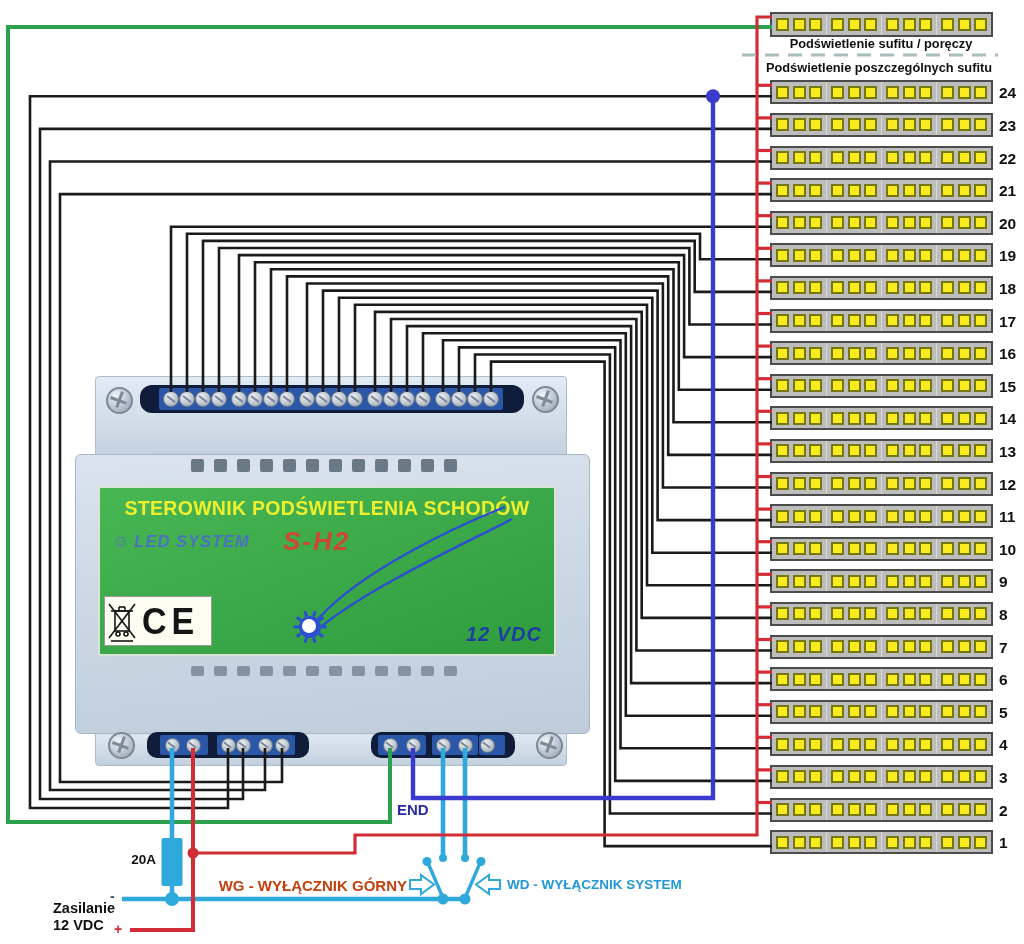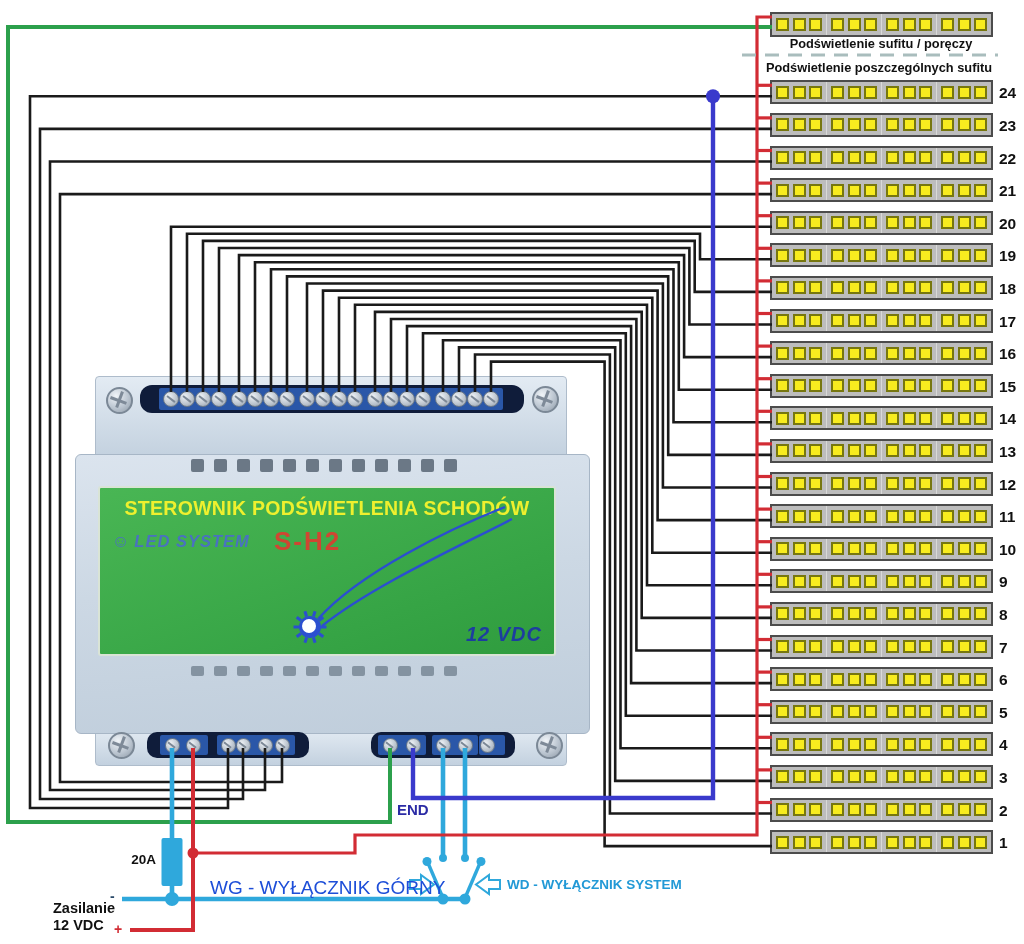--- a/index.html
+++ b/index.html
@@ -41,38 +41,38 @@
 
   
   #label{position:absolute;left:98px;top:486px;width:458px;height:170px;box-sizing:border-box;
          background:linear-gradient(160deg,#49b654,#36a445 70%,#2f9c3e);
          border:2px solid #d9e4d6;border-radius:3px;z-index:2;}
   #lbl-title{position:absolute;left:0;top:9px;width:100%;text-align:center;
              color:#eef02e;font-weight:bold;font-size:19.5px;letter-spacing:.3px;white-space:nowrap;}
   #lbl-brand{position:absolute;left:12px;top:44px;color:#4a71c0;font-weight:bold;font-style:italic;
              font-size:16.5px;letter-spacing:1px;}
   #lbl-brand .smiley{font-style:normal;font-size:17px;margin-right:4px;}
-  #lbl-model{position:absolute;left:174px;top:38px;color:#cf4632;font-weight:bold;
+  #lbl-model{position:absolute;left:183px;top:38px;color:#cf4632;font-weight:bold;font-style:italic;
              font-size:26px;letter-spacing:2px;}
   #lbl-marks{position:absolute;left:4px;bottom:8px;width:106px;height:48px;background:#fdfdf2;
              border:1px solid #999;display:flex;align-items:center;}
   #lbl-ce{font-weight:bold;font-size:34px;color:#151515;letter-spacing:5px;line-height:1;
           transform:scaleY(1.08);margin-left:3px;}
   #lbl-volt{position:absolute;right:12px;bottom:8px;color:#1d3da0;font-weight:bold;font-style:italic;
             font-size:20px;letter-spacing:1px;}
 
   
   .txt{position:absolute;z-index:6;white-space:nowrap;}
   #end-label{left:397px;top:801px;font-weight:bold;font-size:15px;color:#2b2ba5;}
   #fuse-label{left:118px;top:852px;width:38px;text-align:right;font-weight:bold;font-size:13.5px;color:#111;}
   #psu1{left:53px;top:900px;font-weight:bold;font-size:14.5px;color:#111;}
   #psu2{left:53px;top:917px;font-weight:bold;font-size:14.5px;color:#111;}
   #minus{left:110px;top:888px;font-weight:bold;font-size:14px;color:#2a4a6a;}
   #plus{left:114px;top:921px;font-weight:bold;font-size:14px;color:#d22c34;}
-  #wg-label{left:210px;top:877px;width:197px;text-align:right;font-weight:normal;font-size:19px;color:#1d4ed8;}
+  #wg-label{left:210px;top:877px;width:197px;text-align:right;font-weight:bold;font-size:15px;color:#c2410c;}
   #wd-label{left:507px;top:877px;font-weight:bold;font-size:13.5px;color:#2299d6;}
 </style>
 </head>
 <body>
 
 <div id="canvas">
 
   <div class="flange" style="top:376px;height:80px;"></div>
   <div class="flange" style="top:728px;height:36px;"></div>
   <div class="bodywide"></div>
@@ -149,20 +149,37 @@
       <div class="vent" style="left: 421px; top: 459px; width: 13px; height: 13px;"></div>
       <div class="vent" style="left: 421px; top: 666px; width: 13px; height: 10px; background: rgb(132, 147, 161);"></div>
       <div class="vent" style="left: 444px; top: 459px; width: 13px; height: 13px;"></div>
       <div class="vent" style="left: 444px; top: 666px; width: 13px; height: 10px; background: rgb(132, 147, 161);"></div>
     </div>
 
   <div id="label">
     <div id="lbl-title">STEROWNIK PODŚWIETLENIA SCHODÓW</div>
     <div id="lbl-brand"><span class="smiley">☺</span><span>LED SYSTEM</span></div>
     <div id="lbl-model">S-H2</div>
+    <div id="lbl-marks">
+      <svg width="34" height="44" viewBox="0 0 34 44">
+        <g fill="none" stroke="#161616" stroke-width="1.6">
+          <rect x="10" y="12" width="14" height="20"></rect>
+          <line x1="6" y1="12" x2="28" y2="12"></line>
+          <line x1="14" y1="8" x2="20" y2="8"></line>
+            <line x1="14" y1="8" x2="14" y2="12"></line>
+            <line x1="20" y1="8" x2="20" y2="12"></line>
+          <circle cx="13" cy="35" r="2"></circle>
+            <circle cx="21" cy="35" r="2"></circle>
+          <line x1="4" y1="5" x2="30" y2="39"></line>
+            <line x1="30" y1="5" x2="4" y2="39"></line>
+          <line x1="6" y1="42" x2="28" y2="42"></line>
+        </g>
+      </svg>
+      <div id="lbl-ce">CE</div>
+    </div>
     <div id="lbl-volt">12 VDC</div>
   </div>
 
   <div id="strips">
       <div class="strip" style="top: 12px; height: 25px;">
         <div class="cell">
           <div class="led"></div>
           <div class="led"></div>
           <div class="led"></div>
         </div>

